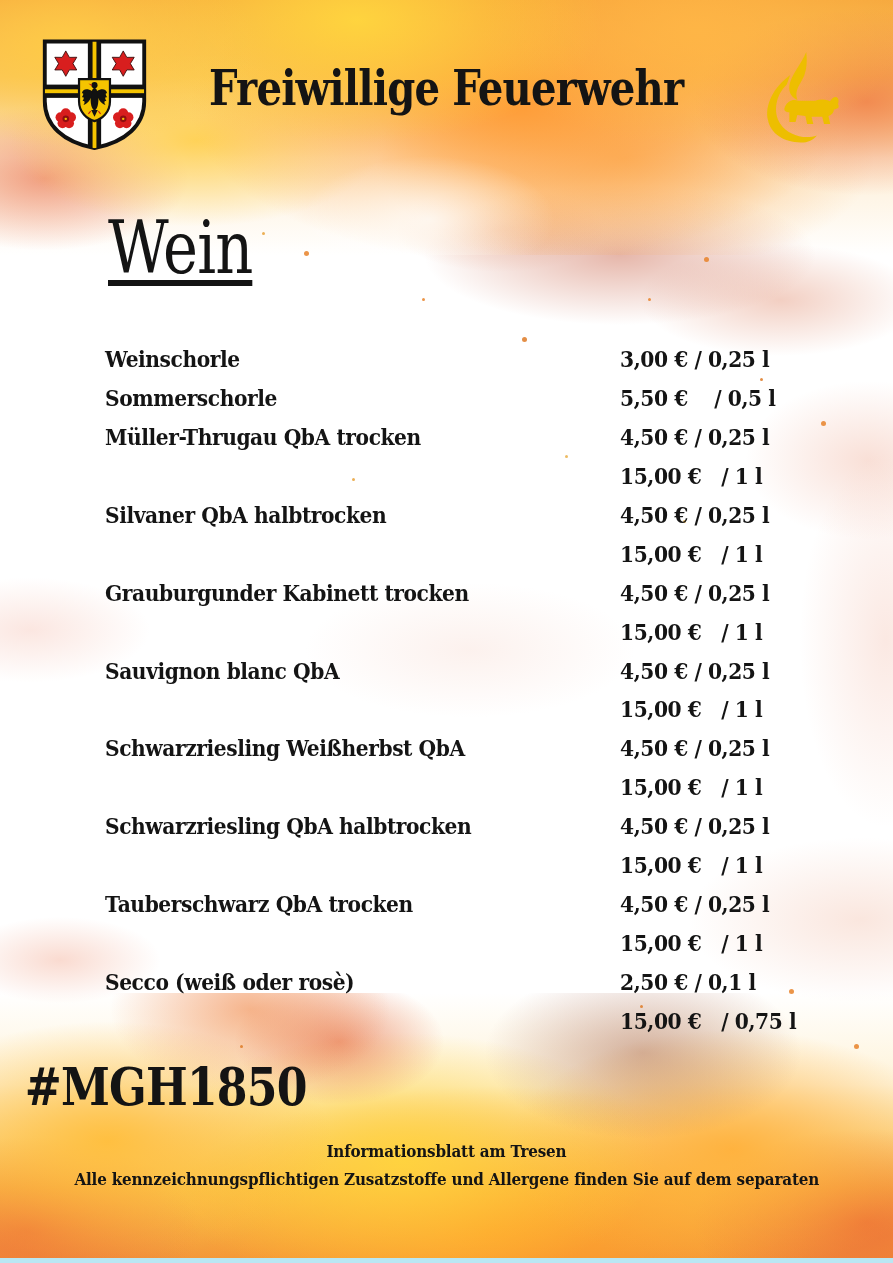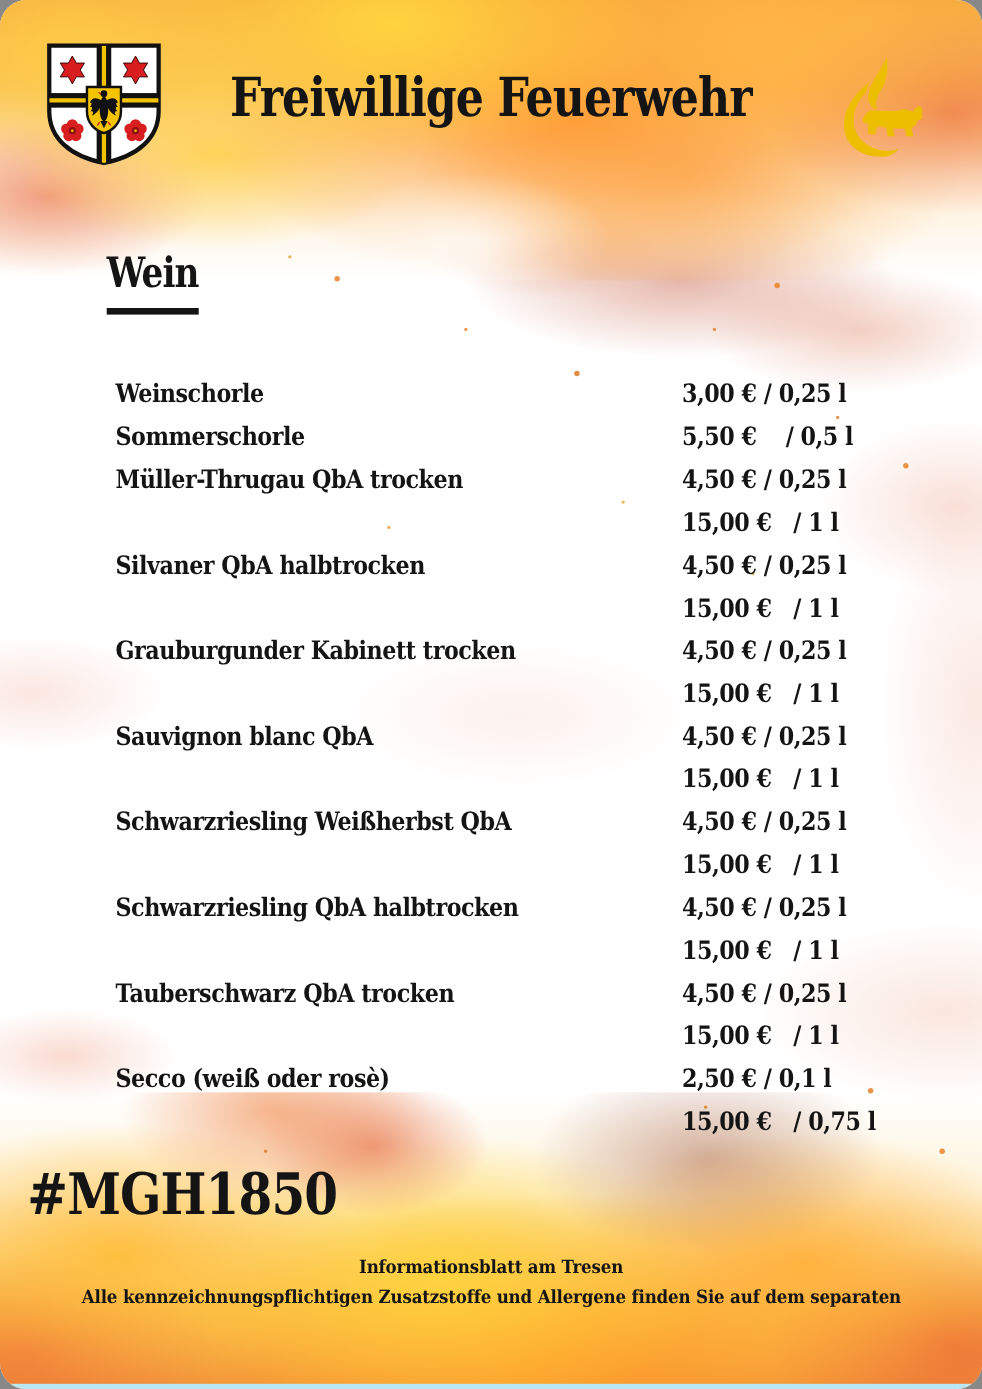--- a/index.html
+++ b/index.html
@@ -2,21 +2,20 @@
 <html><head>
 <meta charset="utf-8">
 <style>
   html,body { margin:0; padding:0; background:#888; }
   * { box-sizing:border-box; }
   .page {
     position:relative; width:893px; height:1263px; margin:0 auto;
     background:#ffffff; overflow:hidden;
     font-family:"DejaVu Serif","Liberation Serif",serif;
     color:#141414;
-    border-radius:24px;
   }
   
   .bg-wisps {
     position:absolute; inset:0; pointer-events:none;
     background:
       radial-gradient(ellipse 280px 100px at 620px 255px, rgba(205,110,85,.50), rgba(205,110,85,0) 70%),
       radial-gradient(ellipse 200px 80px  at 780px 300px, rgba(225,140,110,.42), rgba(225,140,110,0) 70%),
       radial-gradient(ellipse 150px 60px  at 500px 230px, rgba(235,160,120,.40), rgba(235,160,120,0) 70%),
       radial-gradient(ellipse 170px 110px at 868px 460px, rgba(238,165,140,.35), rgba(238,165,140,0) 72%),
       radial-gradient(ellipse 120px 260px at 886px 640px, rgba(242,180,160,.30), rgba(242,180,160,0) 72%),
@@ -66,21 +65,21 @@
   .bottom-strip { position:absolute; left:0; bottom:0; width:893px; height:5px; background:#b9e7f3; }
 
   
   .cond { display:inline-block; transform:scaleX(.85); transform-origin:0 50%; white-space:pre; }
   .cond-c { display:inline-block; transform:scaleX(.85); transform-origin:50% 50%; white-space:pre; }
 
   .org-title { position:absolute; left:0; right:0; top:50px; text-align:center;
     font-weight:bold; font-size:49px; line-height:76px; letter-spacing:-1px; }
   .org-title .cond-c { transform:scaleX(.82); }
 
-  .menu-title { position:absolute; left:97px; top:218px; font-weight:bold; font-size:38px;
+  .menu-title { position:absolute; left:108px; top:218px; font-weight:normal; font-size:72px;
     line-height:60px; letter-spacing:-1px; }
   .menu-title .u { border-bottom:6px solid #141414; padding-bottom:2px; transform:scaleX(.82); }
 
   .menu-subtitle { position:absolute; left:105px; top:297px; font-weight:bold; font-size:27px;
     line-height:30px; letter-spacing:-.5px; }
   .menu-subtitle .u { border-bottom:4px solid #141414; padding-bottom:1px; transform:scaleX(.88); }
 
   .menu-rows { position:absolute; left:105px; top:339px; width:730px; }
   .menu-row { position:relative; height:38.9px;text-decoration:underline; }
   .item-name, .item-price {

